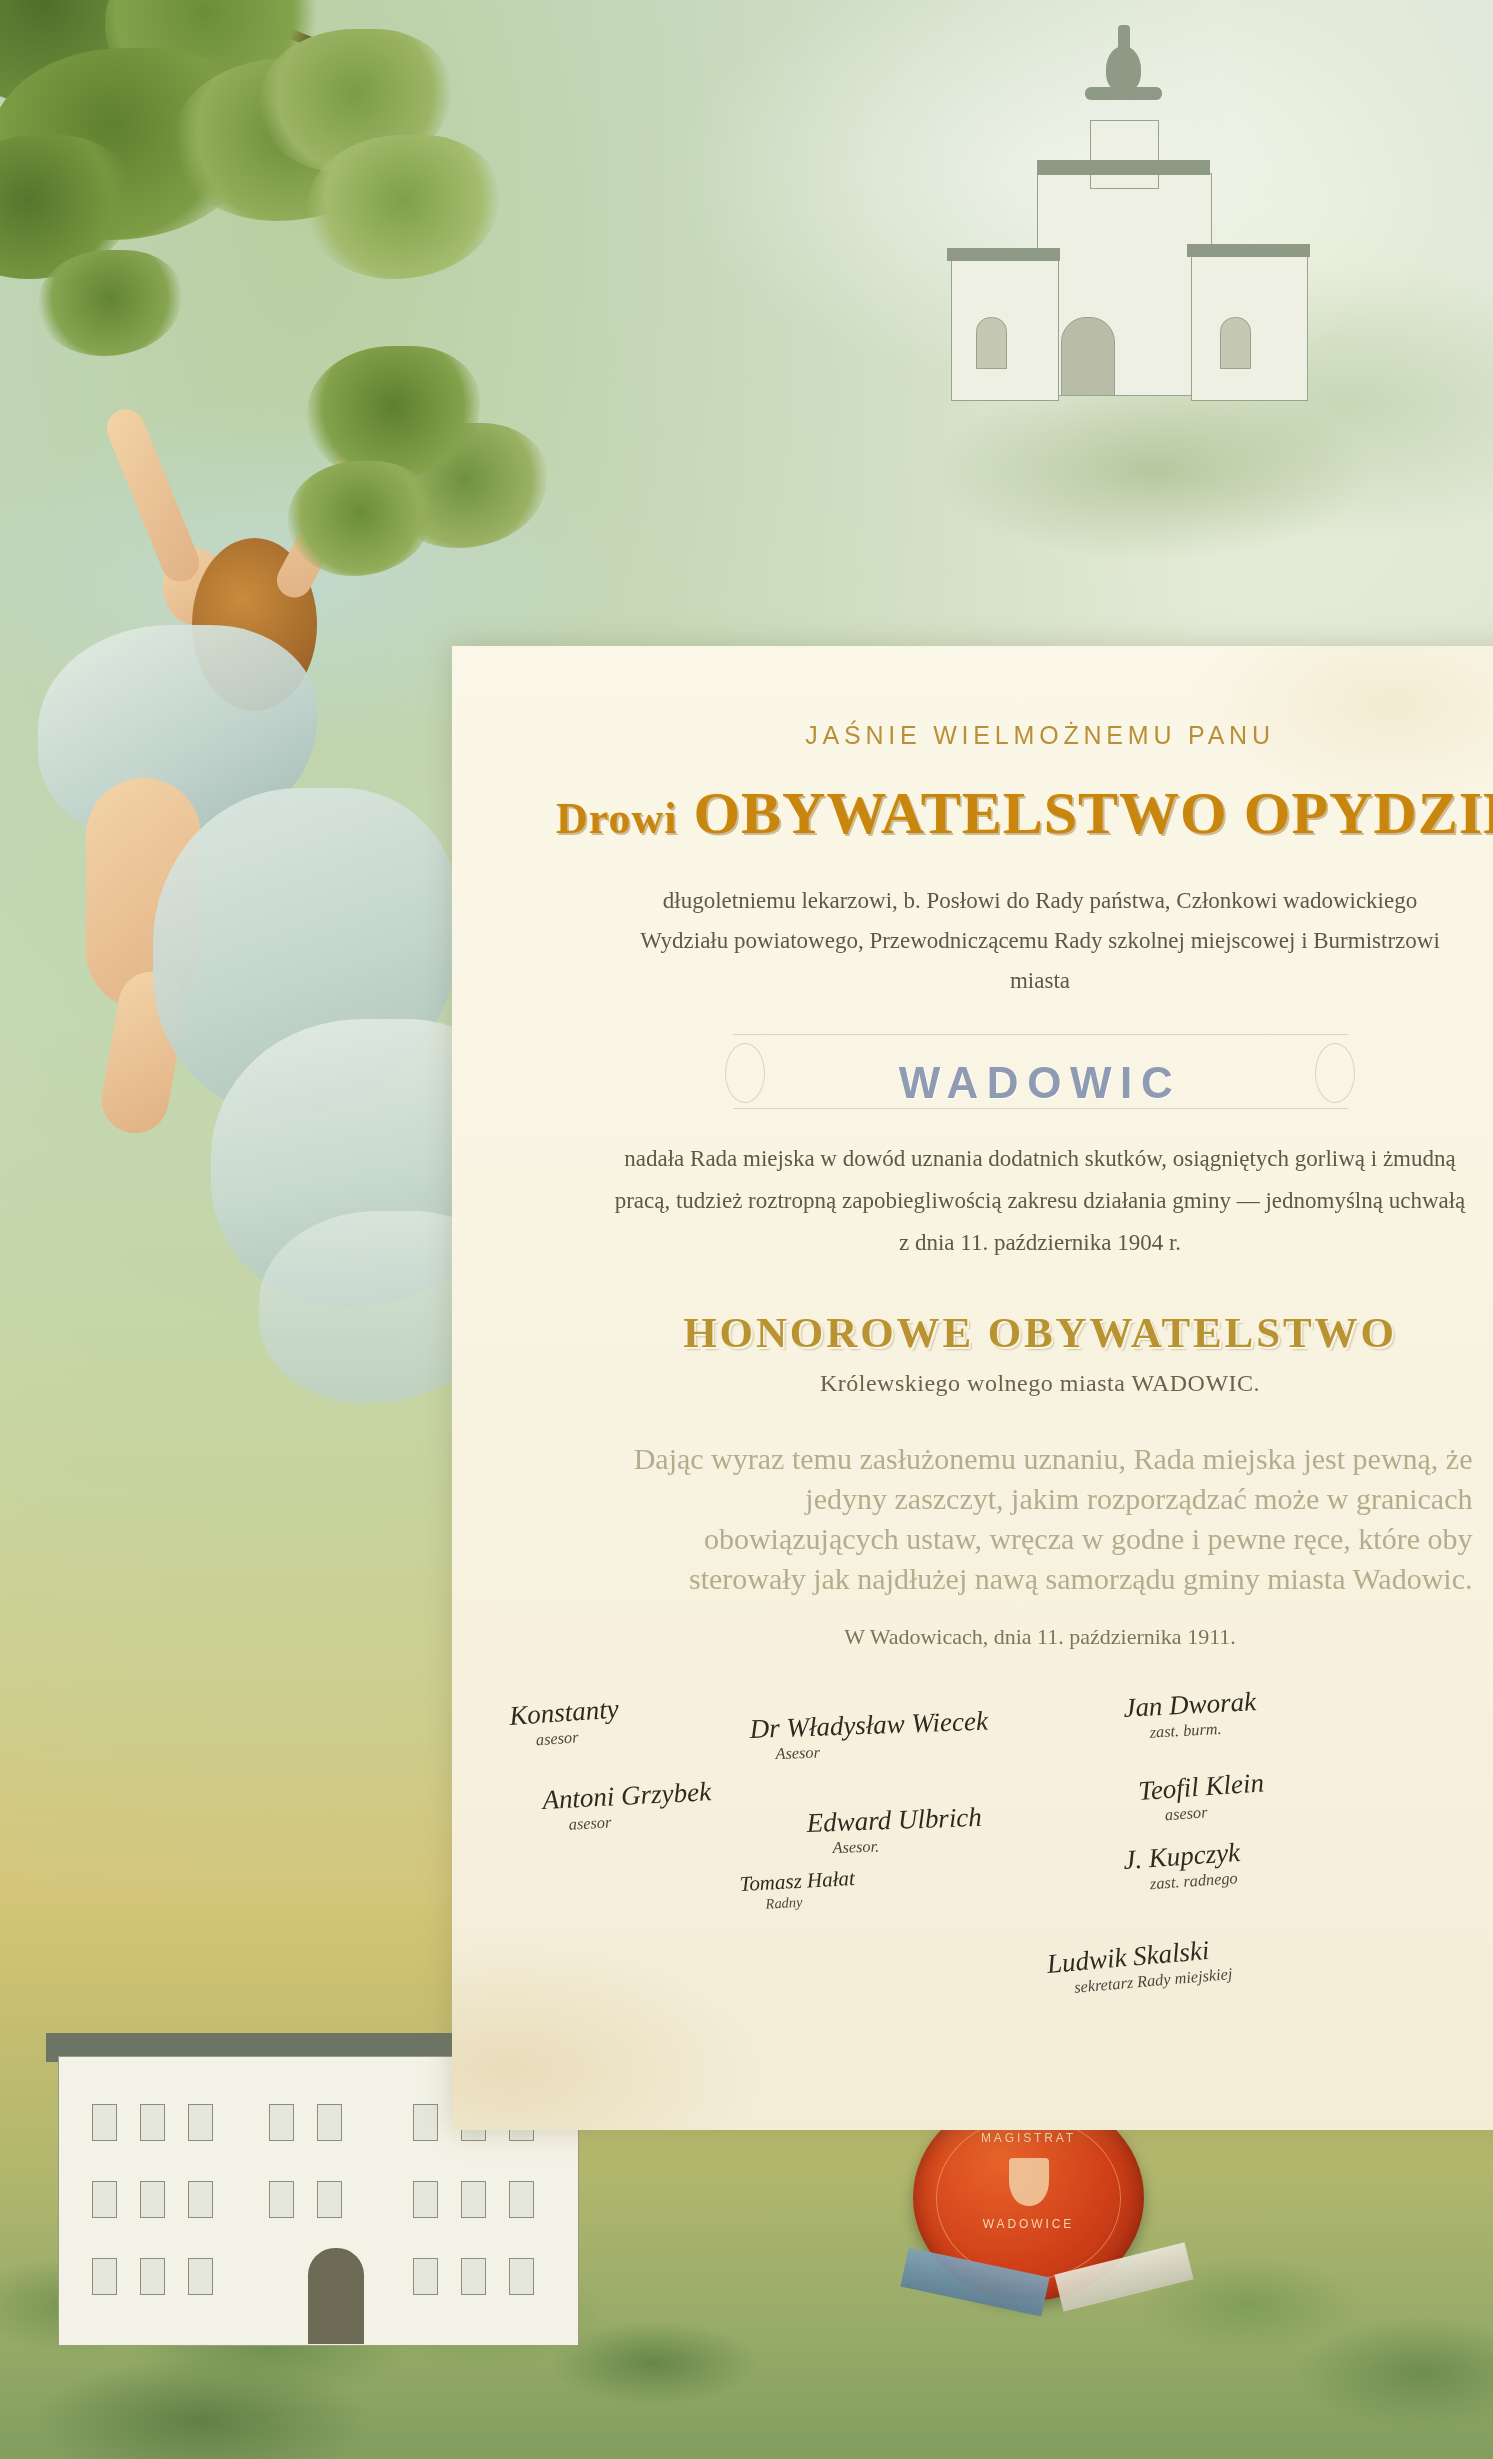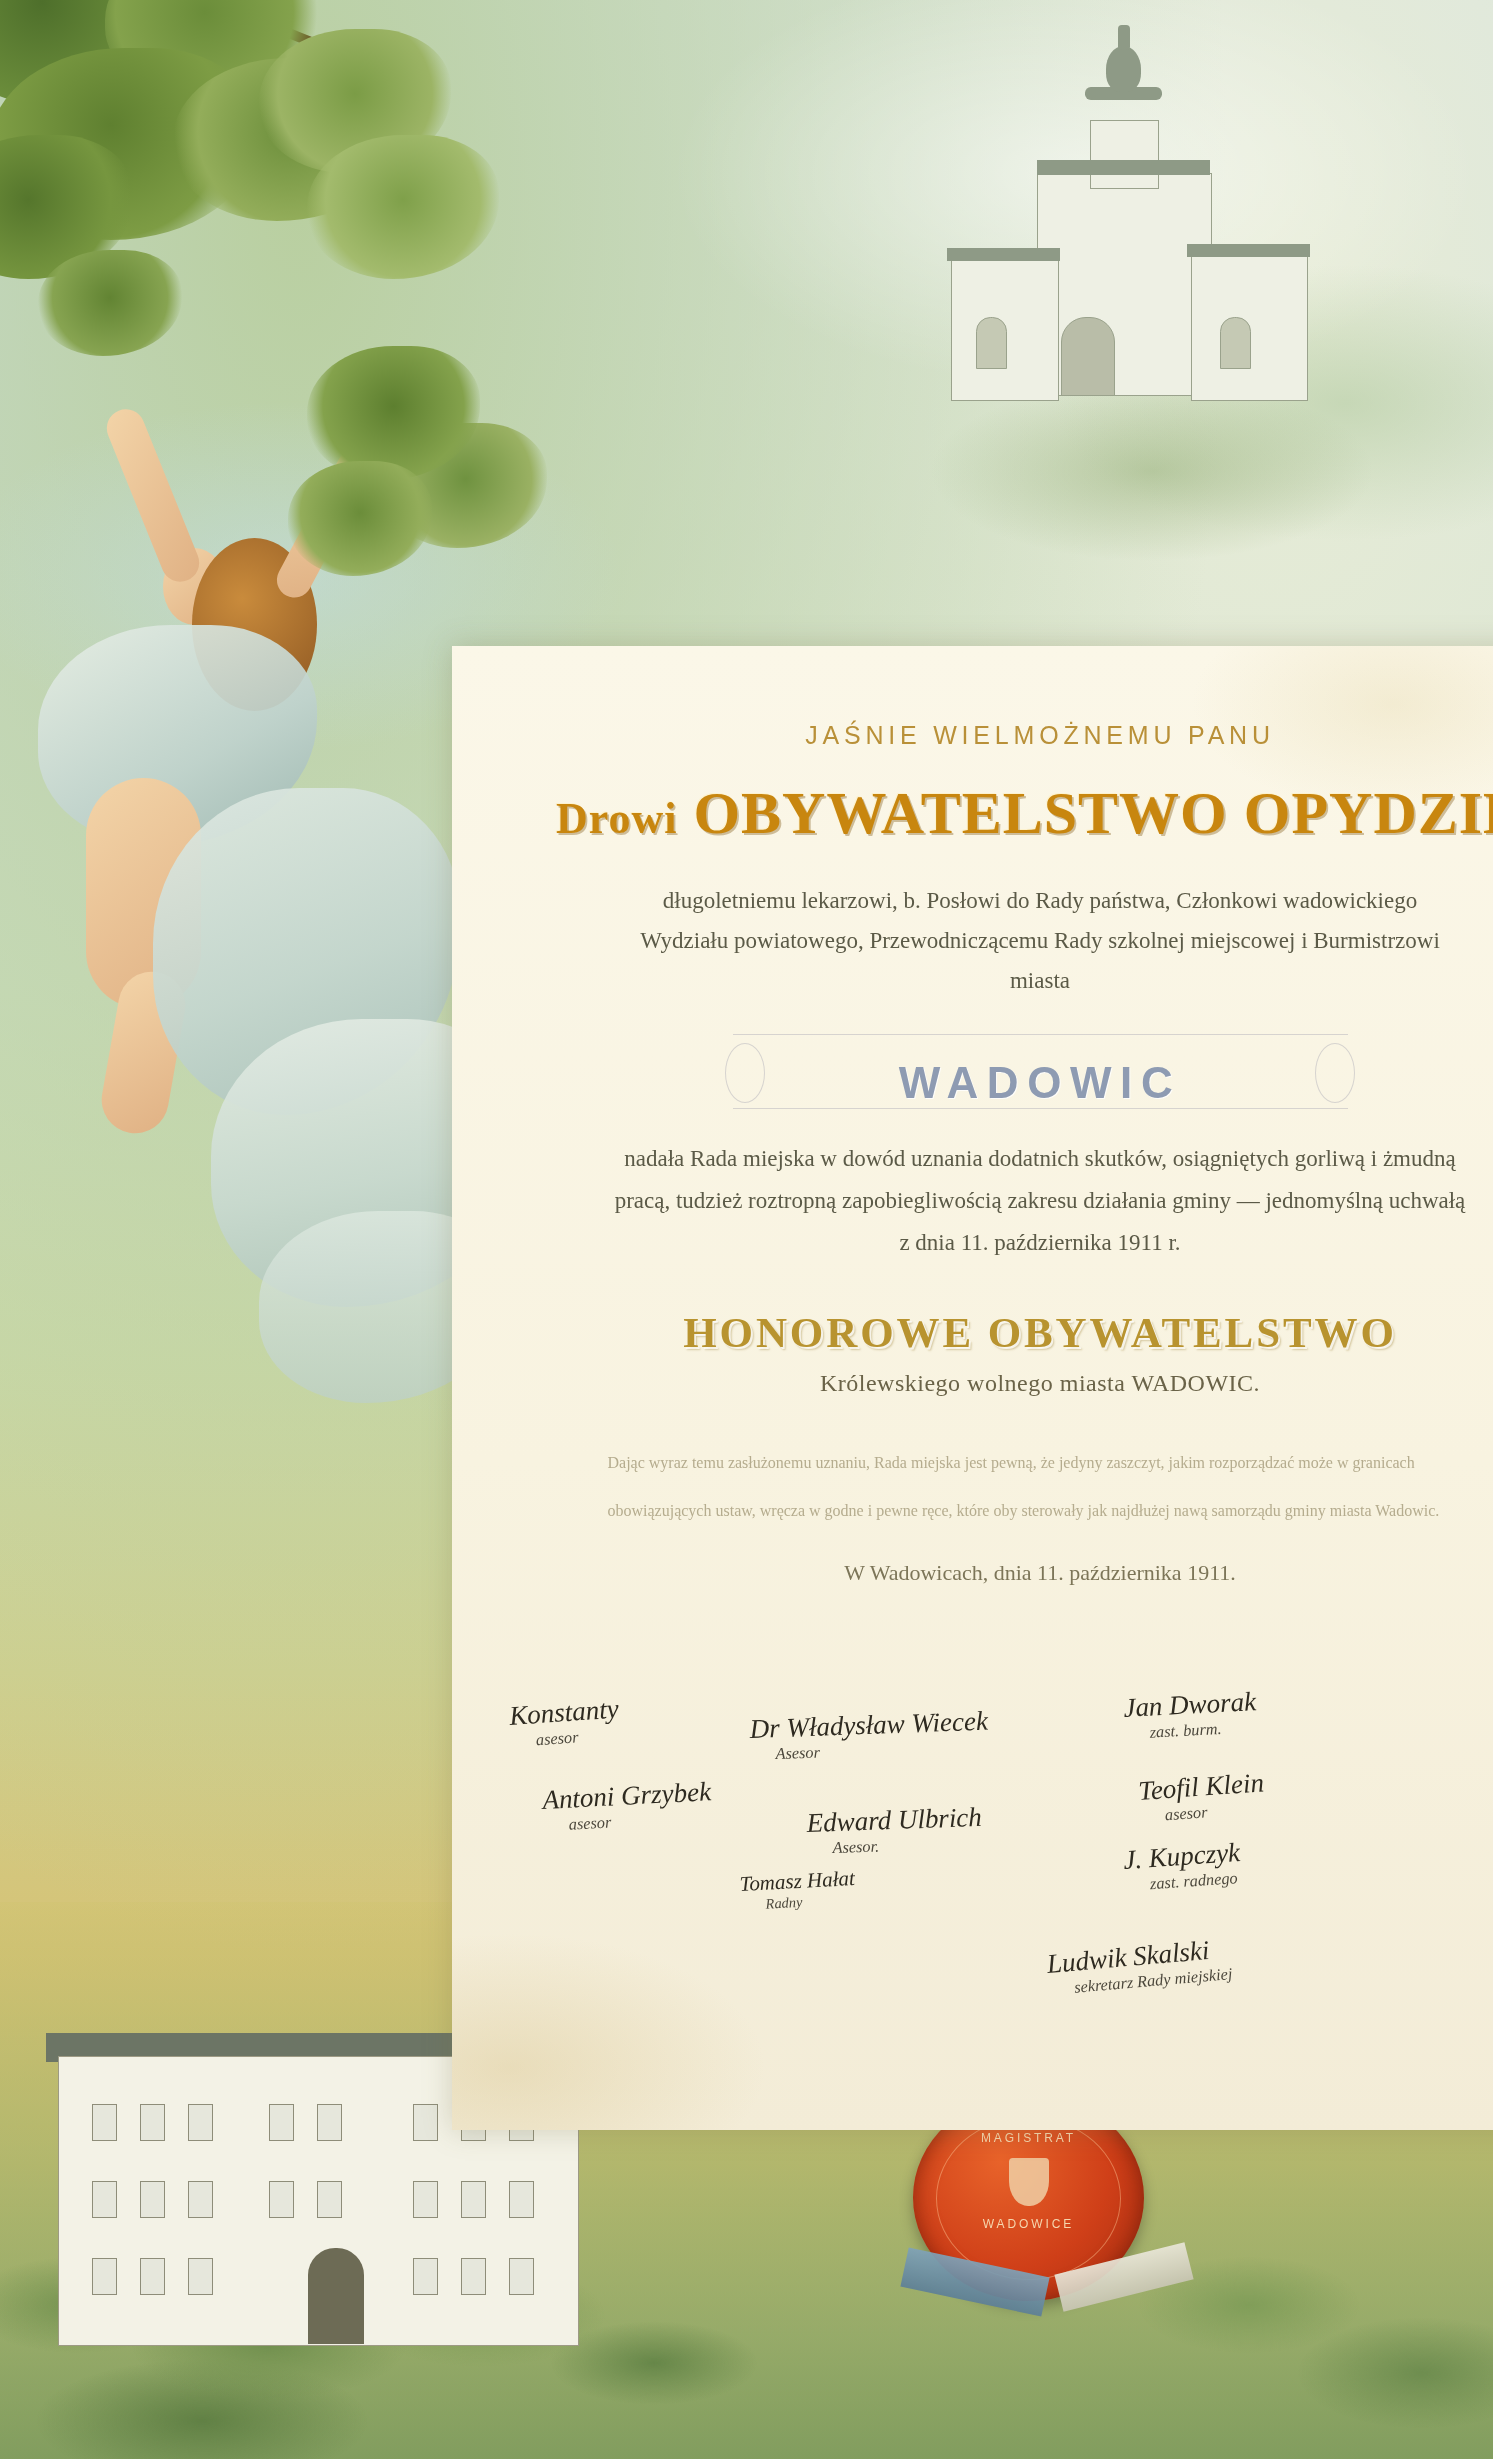--- a/index.html
+++ b/index.html
@@ -126,21 +126,21 @@
     margin-top:44px;
     font-family:"Liberation Serif", serif;font-weight:bold;
     font-size:43px;letter-spacing:2.9px;color:#b8932f;
     text-shadow:1.9px 1.9px 0 rgba(255,255,255,.75), 2.9px 2.9px 1.9px rgba(150,120,40,.35);
   }
   .award-sub{
     margin-top:13.4px;font-size:24px;color:#6a6348;letter-spacing:0.5px;
   }
   .faded{
     margin:42px auto 0;width:865px;
-    font-size:16px;line-height:48px;color:#b5ac8e;text-align:left;
+    font-size:30px;line-height:40px;color:#b5ac8e;text-align:right;
   }
   .place-date{
     margin-top:25px;font-size:22px;color:#7c7558;
   }
   
   .sigs{position:absolute;left:0;top:1047px;width:992px;height:403px;}
   .sig{
     position:absolute;font-family:"Liberation Serif", serif;
     color:#2e2a20;font-style:italic;
     transform-origin:left center;
@@ -304,21 +304,21 @@
         <span class="small">Drowi</span>
         <span>OBYWATELSTWO OPYDZIE</span>
       </div>
 
       <div class="desc">długoletniemu lekarzowi, b. Posłowi do Rady państwa, Członkowi wadowickiego Wydziału powiatowego, Przewodniczącemu Rady szkolnej miejscowej i Burmistrzowi miasta</div>
 
       <div class="city-band">
         <span class="city-name">WADOWIC</span>
       </div>
 
-      <div class="body2">nadała Rada miejska w dowód uznania dodatnich skutków, osiągniętych gorliwą i żmudną pracą, tudzież roztropną zapobiegliwością zakresu działania gminy — jednomyślną uchwałą z dnia 11. października 1911 r.</div>
+      <div class="body2">nadała Rada miejska w dowód uznania dodatnich skutków, osiągniętych gorliwą i żmudną pracą, tudzież roztropną zapobiegliwością zakresu działania gminy — jednomyślną uchwałą z dnia 11. października 1904 r.</div>
 
       <div class="award">HONOROWE OBYWATELSTWO</div>
       <div class="award-sub">Królewskiego wolnego miasta WADOWIC.</div>
 
       <div class="faded">Dając wyraz temu zasłużonemu uznaniu, Rada miejska jest pewną, że jedyny zaszczyt, jakim rozporządzać może w granicach obowiązujących ustaw, wręcza w godne i pewne ręce, które oby sterowały jak najdłużej nawą samorządu gminy miasta Wadowic.</div>
 
       <div class="place-date">W Wadowicach, dnia 11. października 1911.</div>
     </div>
 
     <div class="sigs">

